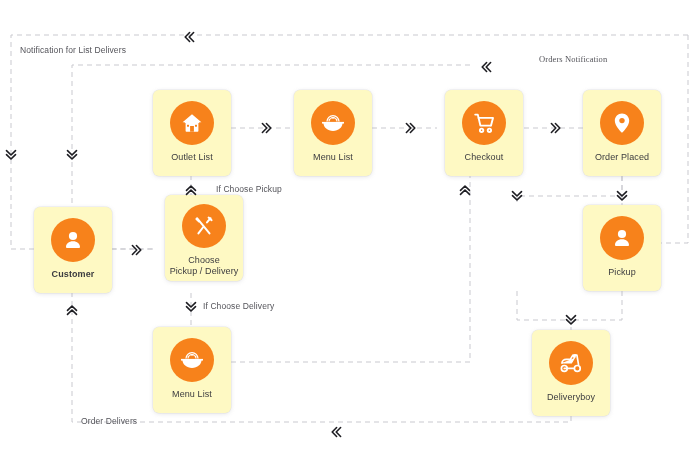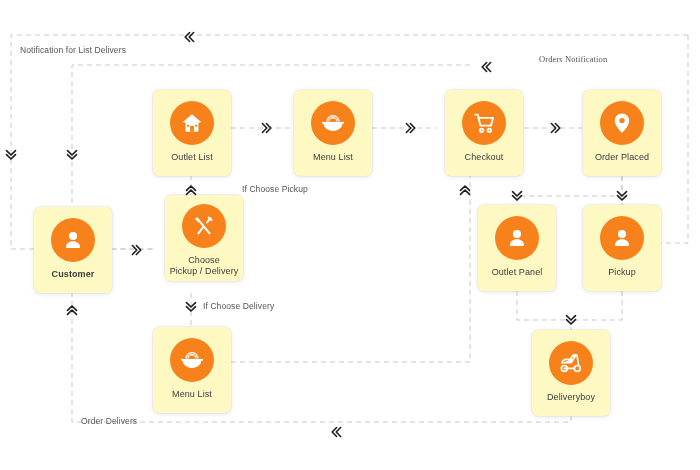--- a/index.html
+++ b/index.html
@@ -166,29 +166,20 @@
         <path d="M18.6 4.2 L15.0 8.4"></path>
         <path d="M6.4 19.4 L11.3 13.0"></path>
         <path d="M16.6 3.6 L19.6 6.2"></path>
         <path d="M4.4 5.0 L7.0 7.4"></path>
       </svg>
     </span>
     <span class="caption">Choose
 Pickup / Delivery</span>
   </div>
 
-  <div class="node" style="left:478px;top:205px;">
-    <span class="disc">
-      <svg width="24" height="24" viewBox="0 0 24 24" fill="#ffffff">
-        <circle cx="12" cy="8.0" r="4.1"></circle>
-        <path d="M12 13.3c-4.2 0-7.0 2.6-7.0 5.6 0 .6.3 1.0.9 1.0h12.2c.6 0 .9-.4.9-1.0 0-3.0-2.8-5.6-7.0-5.6z"></path>
-      </svg>
-    </span>
-    <span class="caption">Outlet Panel</span>
-  </div>
 
   <div class="node" style="left:583px;top:205px;">
     <span class="disc">
       <svg width="24" height="24" viewBox="0 0 24 24" fill="#ffffff">
         <circle cx="12" cy="8.0" r="4.1"></circle>
         <path d="M12 13.3c-4.2 0-7.0 2.6-7.0 5.6 0 .6.3 1.0.9 1.0h12.2c.6 0 .9-.4.9-1.0 0-3.0-2.8-5.6-7.0-5.6z"></path>
       </svg>
     </span>
     <span class="caption">Pickup</span>
   </div>
@@ -220,21 +211,21 @@
         <circle cx="16.4" cy="6.6" r="1.5" fill="#ffffff" stroke="none"></circle>
       </svg>
     </span>
     <span class="caption">Deliveryboy</span>
   </div>
 
   <div class="edge-label" style="left:20px;top:45px;">Notification for List Delivers</div>
 
   <div class="edge-label" style="left:539px;top:54px;font-family:Liberation Serif, serif;">Orders Notification</div>
 
-  <div class="edge-label" style="left:218px;top:184px;margin-left:24px;">If Choose Pickup</div>
+  <div class="edge-label" style="left:192px;top:184px;margin-left:24px;">If Choose Pickup</div>
 
   <div class="edge-label" style="left:203px;top:301px;">If Choose Delivery</div>
 
   <div class="edge-label" style="left:81px;top:416px;">Order Delivers</div>
 
   <div class="chev" style="left:258px;top:120px;">
     <svg width="16" height="16" viewBox="0 0 16 16" fill="none" stroke="#1d1d22" stroke-width="1.6" stroke-linecap="round" stroke-linejoin="round">
       <path d="M4.4 3.5 L8.8 8 L4.4 12.5"></path>
         <path d="M8.4 3.5 L12.8 8 L8.4 12.5"></path>
     </svg>

